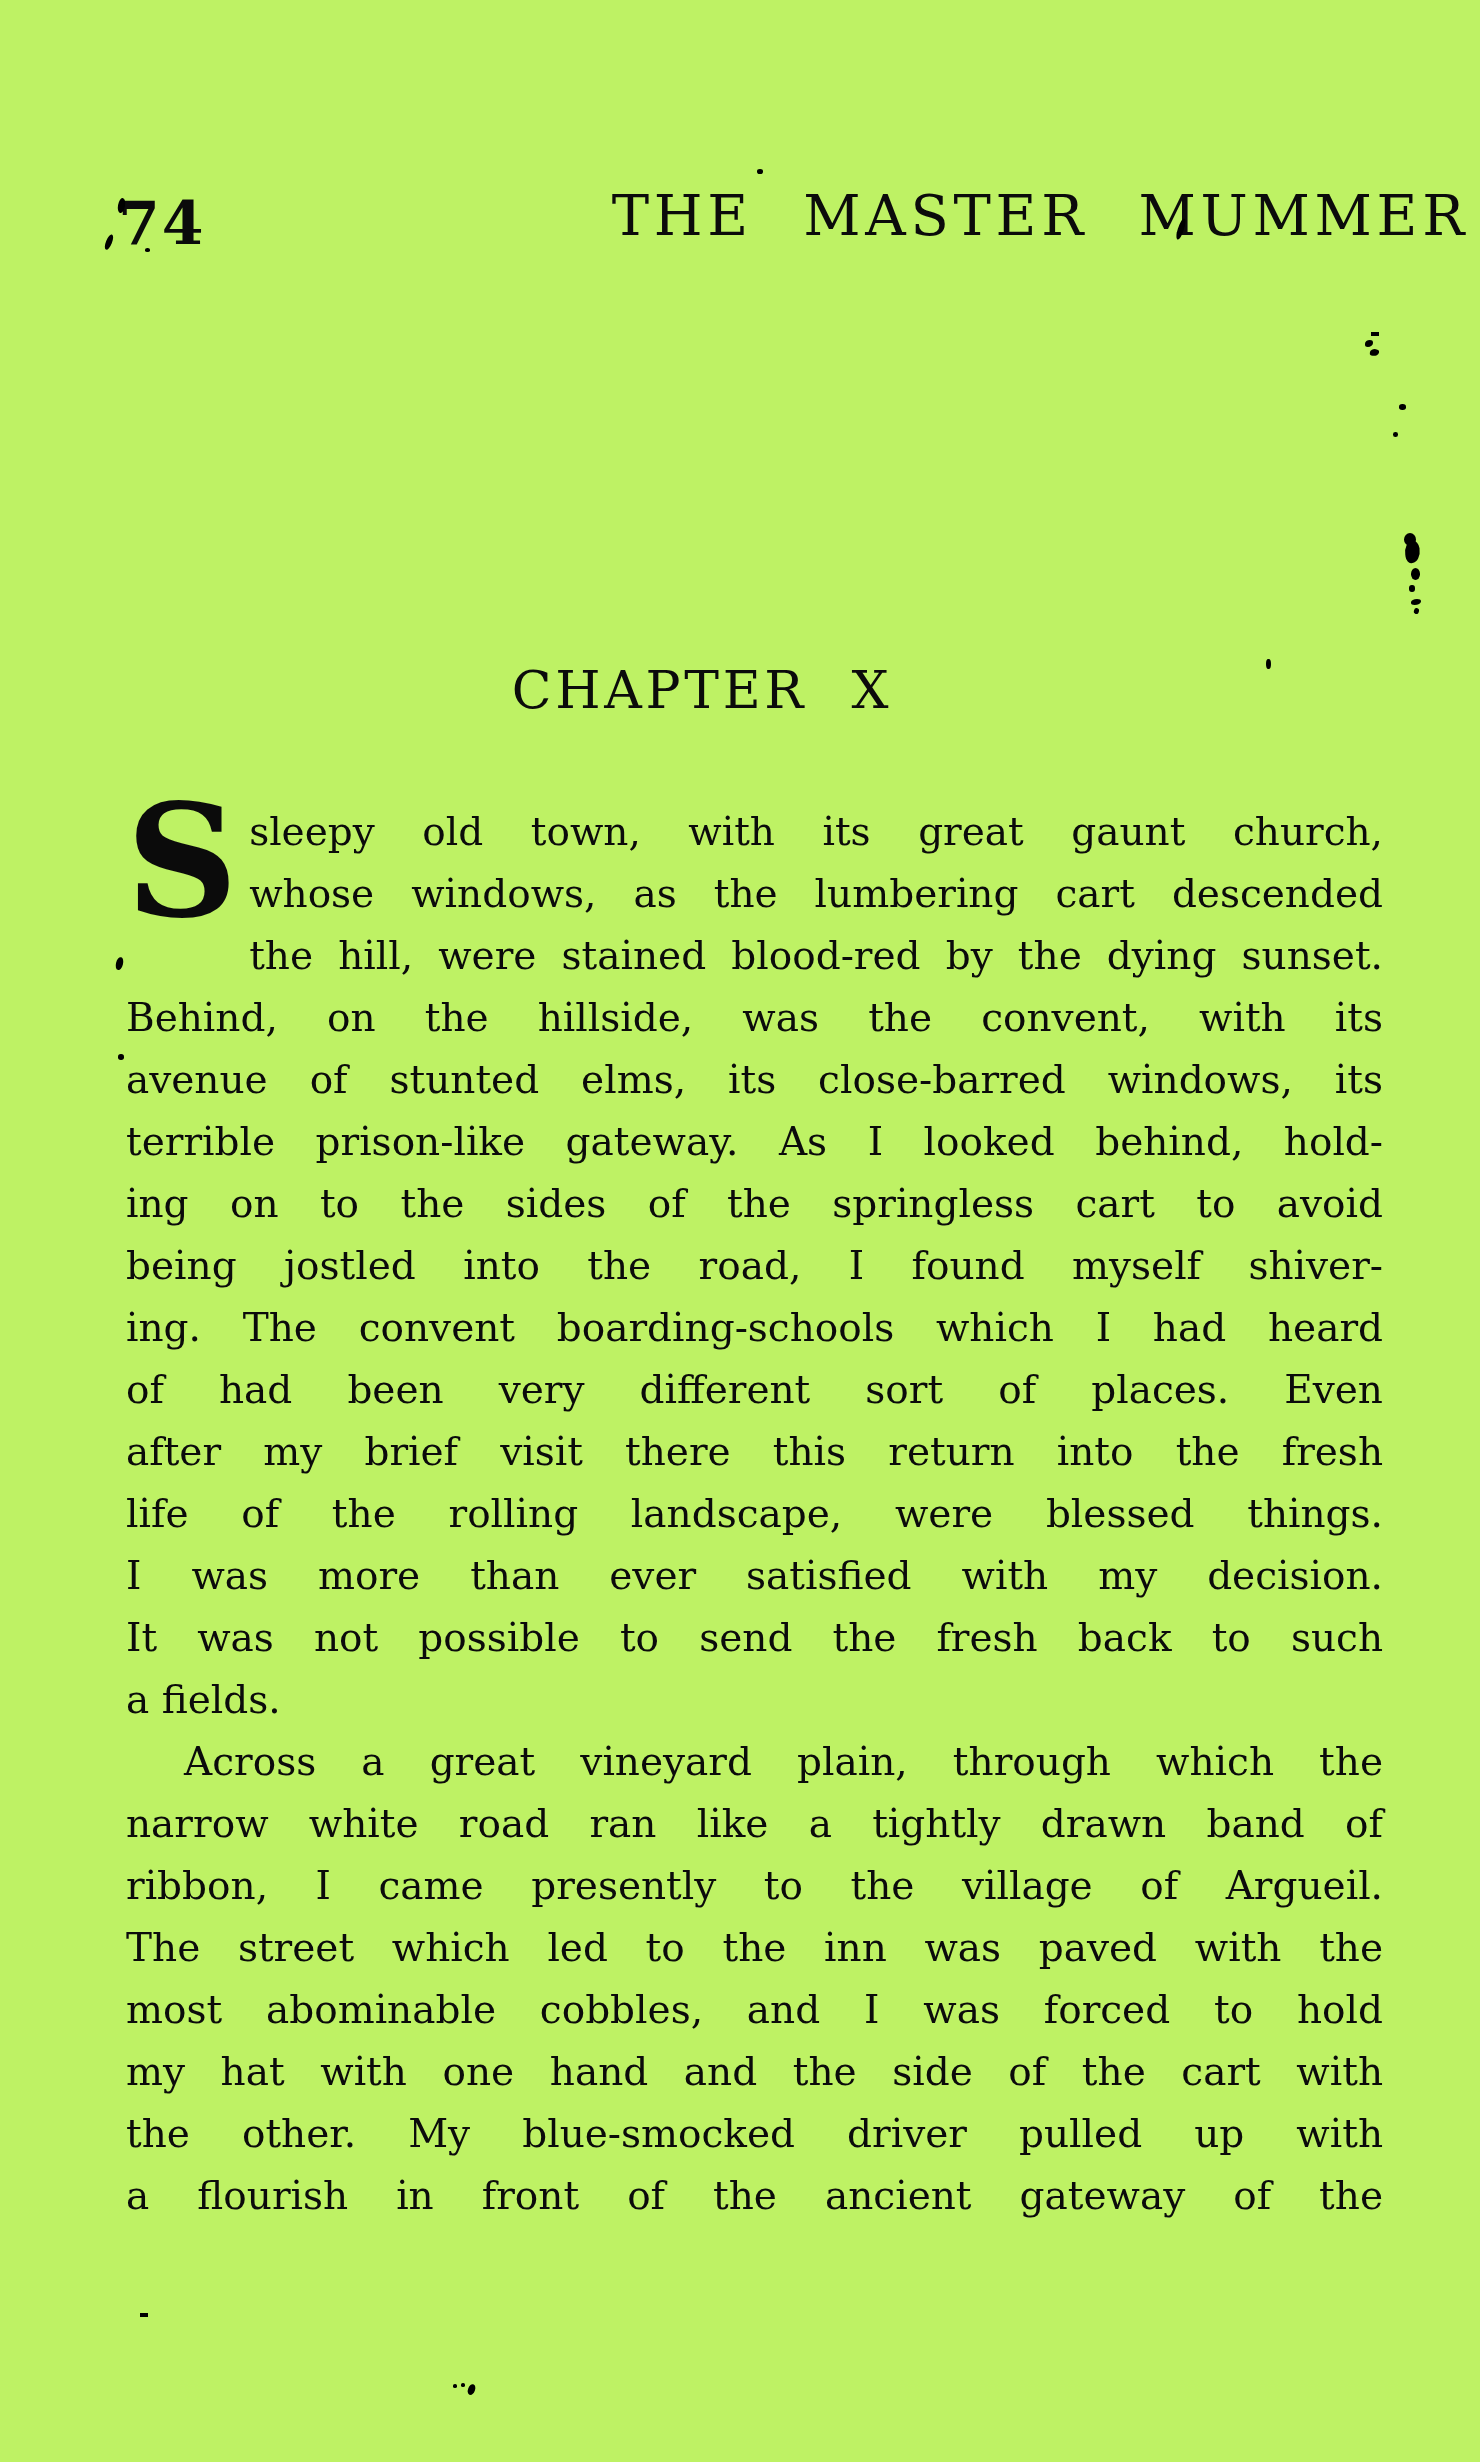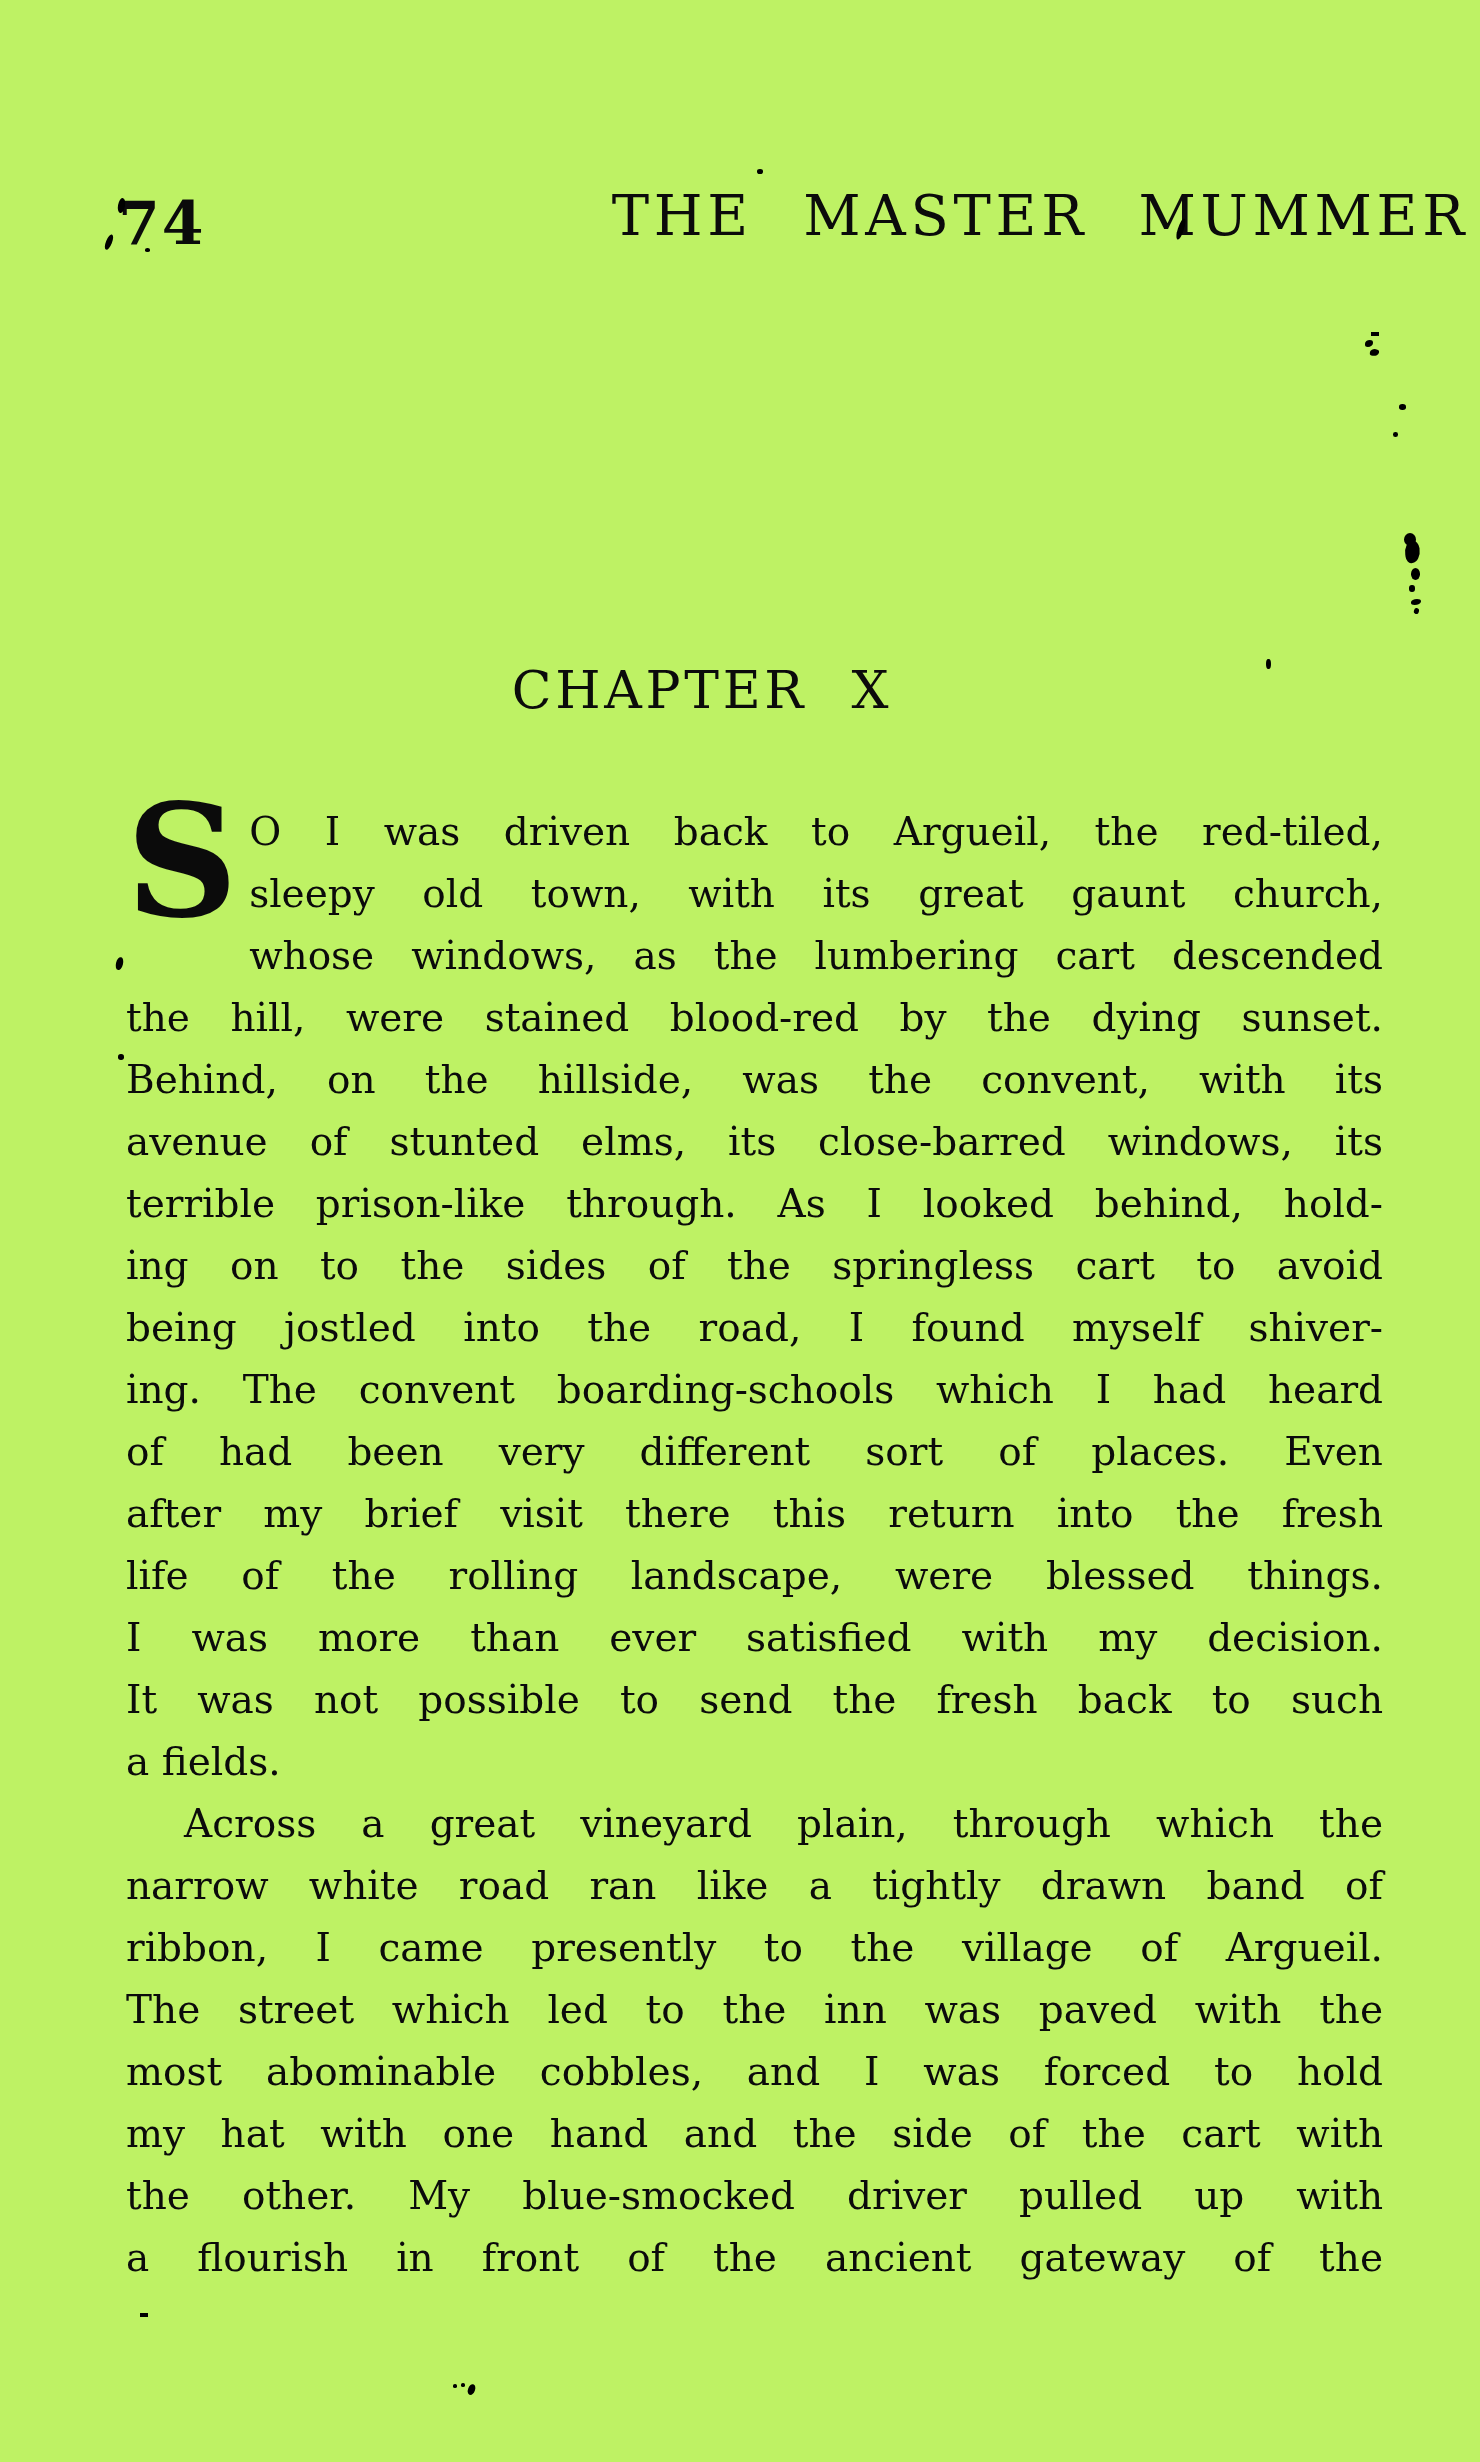--- a/index.html
+++ b/index.html
@@ -110,27 +110,26 @@
     <span class="page-num">74</span>
     <span class="head-title">THE MASTER MUMMER</span>
   </header>
 
   <h2 class="chapter">CHAPTER X</h2>
 
   <section class="body-text">
 
     <div class="para para1">
       <span class="drop-cap">S</span>
-      <div class="line">O I was driven back to Argueil, the red-tiled,</div>
       <div class="line">sleepy old town, with its great gaunt church,</div>
       <div class="line">whose windows, as the lumbering cart descended</div>
       <div class="line">the hill, were stained blood-red by the dying sunset.</div>
       <div class="line">Behind, on the hillside, was the convent, with its</div>
       <div class="line">avenue of stunted elms, its close-barred windows, its</div>
-      <div class="line">terrible prison-like through.  As I looked behind, hold-</div>
+      <div class="line">terrible prison-like gateway.  As I looked behind, hold-</div>
       <div class="line">ing on to the sides of the springless cart to avoid</div>
       <div class="line">being jostled into the road, I found myself shiver-</div>
       <div class="line">ing.  The convent boarding-schools which I had heard</div>
       <div class="line">of had been very different sort of places.  Even</div>
       <div class="line">after my brief visit there this return into the fresh</div>
       <div class="line">life of the rolling landscape, were blessed things.</div>
       <div class="line">I was more than ever satisfied with my decision.</div>
       <div class="line">It was not possible to send the fresh back to such</div>
       <div class="line short">a fields.</div>
     </div>

